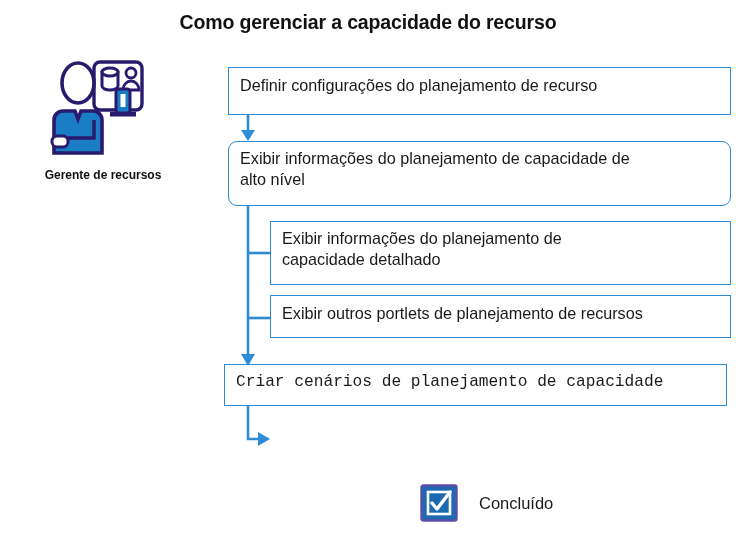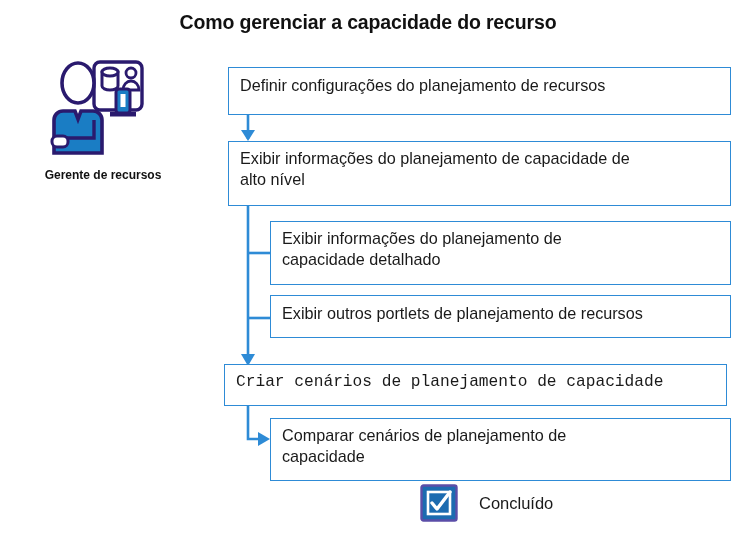--- a/index.html
+++ b/index.html
@@ -150,45 +150,41 @@
     </g>
 
     <polygon points="241,130 255,130 248,141" fill="#2E8BD6"></polygon>
 
     <polygon points="241,354 255,354 248,366" fill="#2E8BD6"></polygon>
 
     <polygon points="258,432 270,439 258,446" fill="#2E8BD6"></polygon>
   </svg>
 
   <div class="box" style="left:228px; top:67px; width:503px; height:48px;">
-    <span class="box-text">Definir configurações do planejamento de recursos</span>
+    <span class="box-text">Definir configurações do planejamento de recurso</span>
   </div>
 
-  <div class="box two-line" style="left:228px; top:141px; width:503px; height:65px;">
+  <div class="box two-line" style="left:228px; top:141px; width:503px; height:65px;border-radius:9px;">
     <span class="box-text">Exibir informações do planejamento de capacidade de
 alto nível</span>
   </div>
 
   <div class="box two-line" style="left:270px; top:221px; width:461px; height:64px;">
     <span class="box-text">Exibir informações do planejamento de
 capacidade detalhado</span>
   </div>
 
   <div class="box" style="left:270px; top:295px; width:461px; height:43px;">
     <span class="box-text">Exibir outros portlets de planejamento de recursos</span>
   </div>
 
   <div class="box" style="left:224px; top:364px; width:503px; height:42px;font-family:Liberation Mono, monospace;">
     <span class="box-text">Criar cenários de planejamento de capacidade</span>
   </div>
 
-  <div class="box two-line" style="left:270px; top:418px; width:461px; height:63px;">
-    <span class="box-text">Comparar cenários de planejamento de
-capacidade</span>
-  </div>
 
   <div id="legend">
     <div id="legend-icon">
       <svg width="38" height="38" viewBox="0 0 38 38" xmlns="http://www.w3.org/2000/svg">
         <rect x="1.5" y="1.5" width="35" height="35" rx="2" ry="2" fill="#1C6BB0" stroke="#5B4EA8" stroke-width="2.4"></rect>
         <rect x="8" y="8" width="22" height="22" fill="none" stroke="#ffffff" stroke-width="2.6"></rect>
         <path d="M12 19 l5 6 l13 -17" fill="none" stroke="#ffffff" stroke-width="3.4" stroke-linecap="round" stroke-linejoin="round"></path>
       </svg>
     </div>
     <div id="legend-label">Concluído</div>

